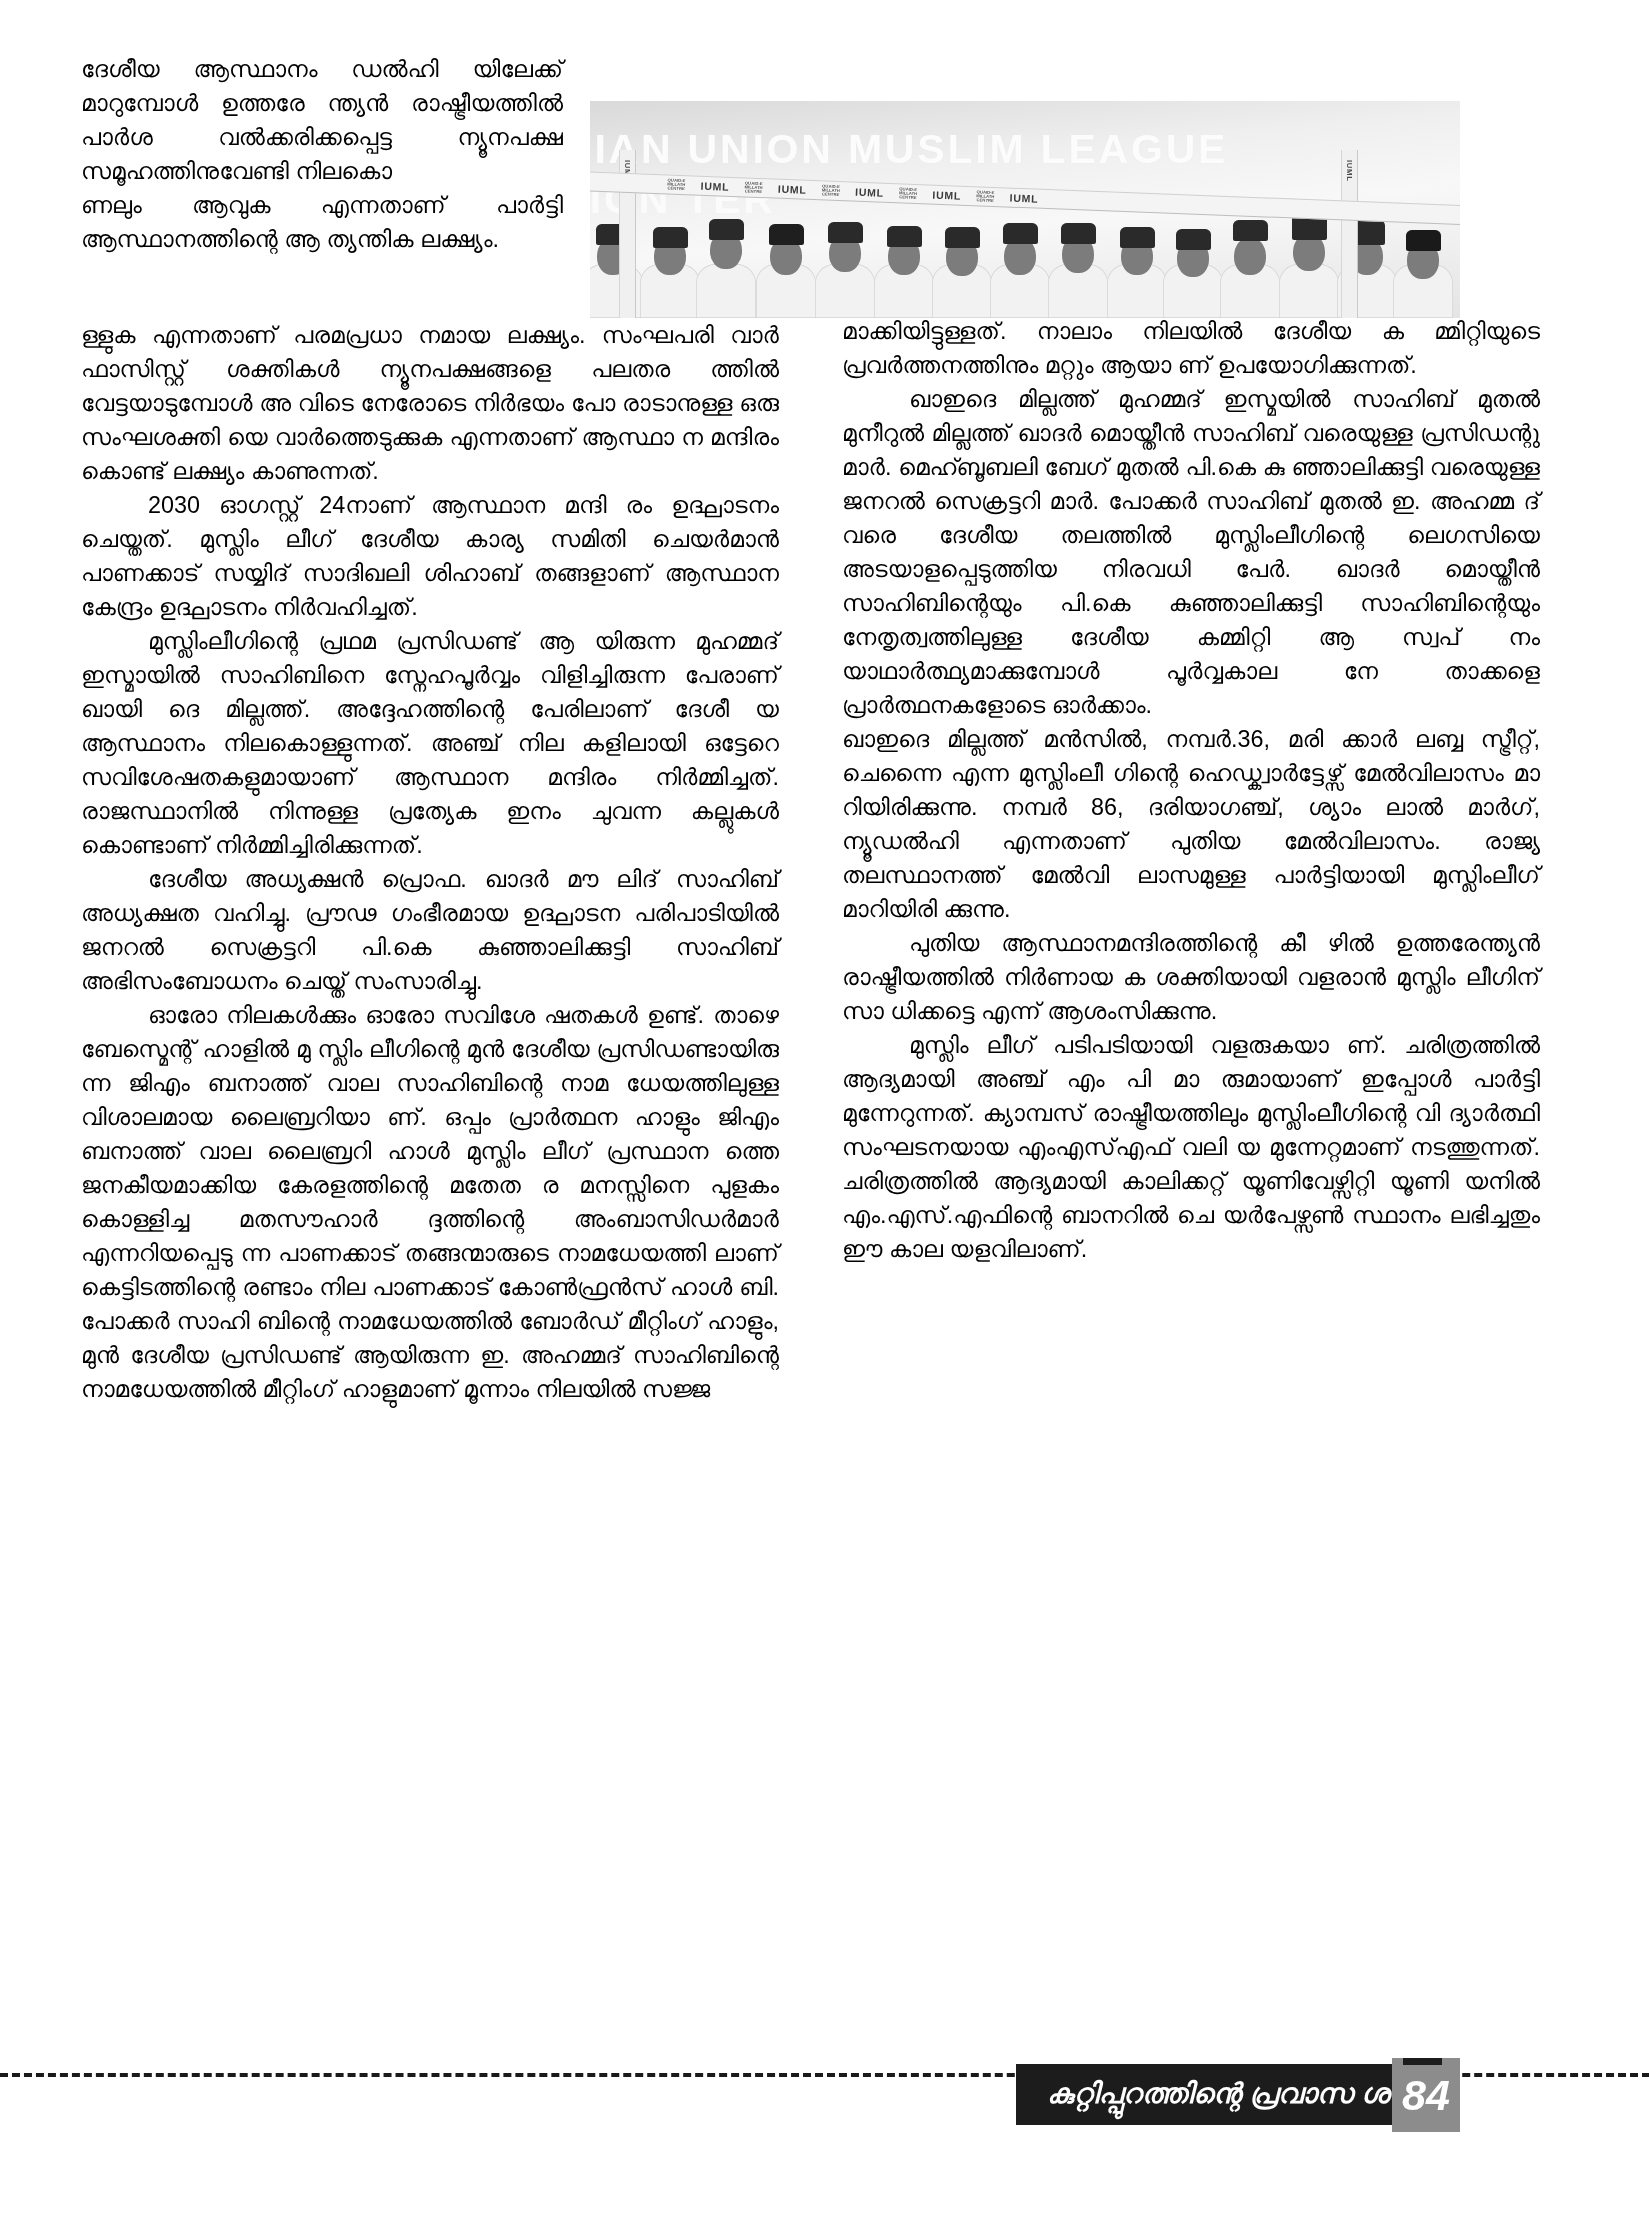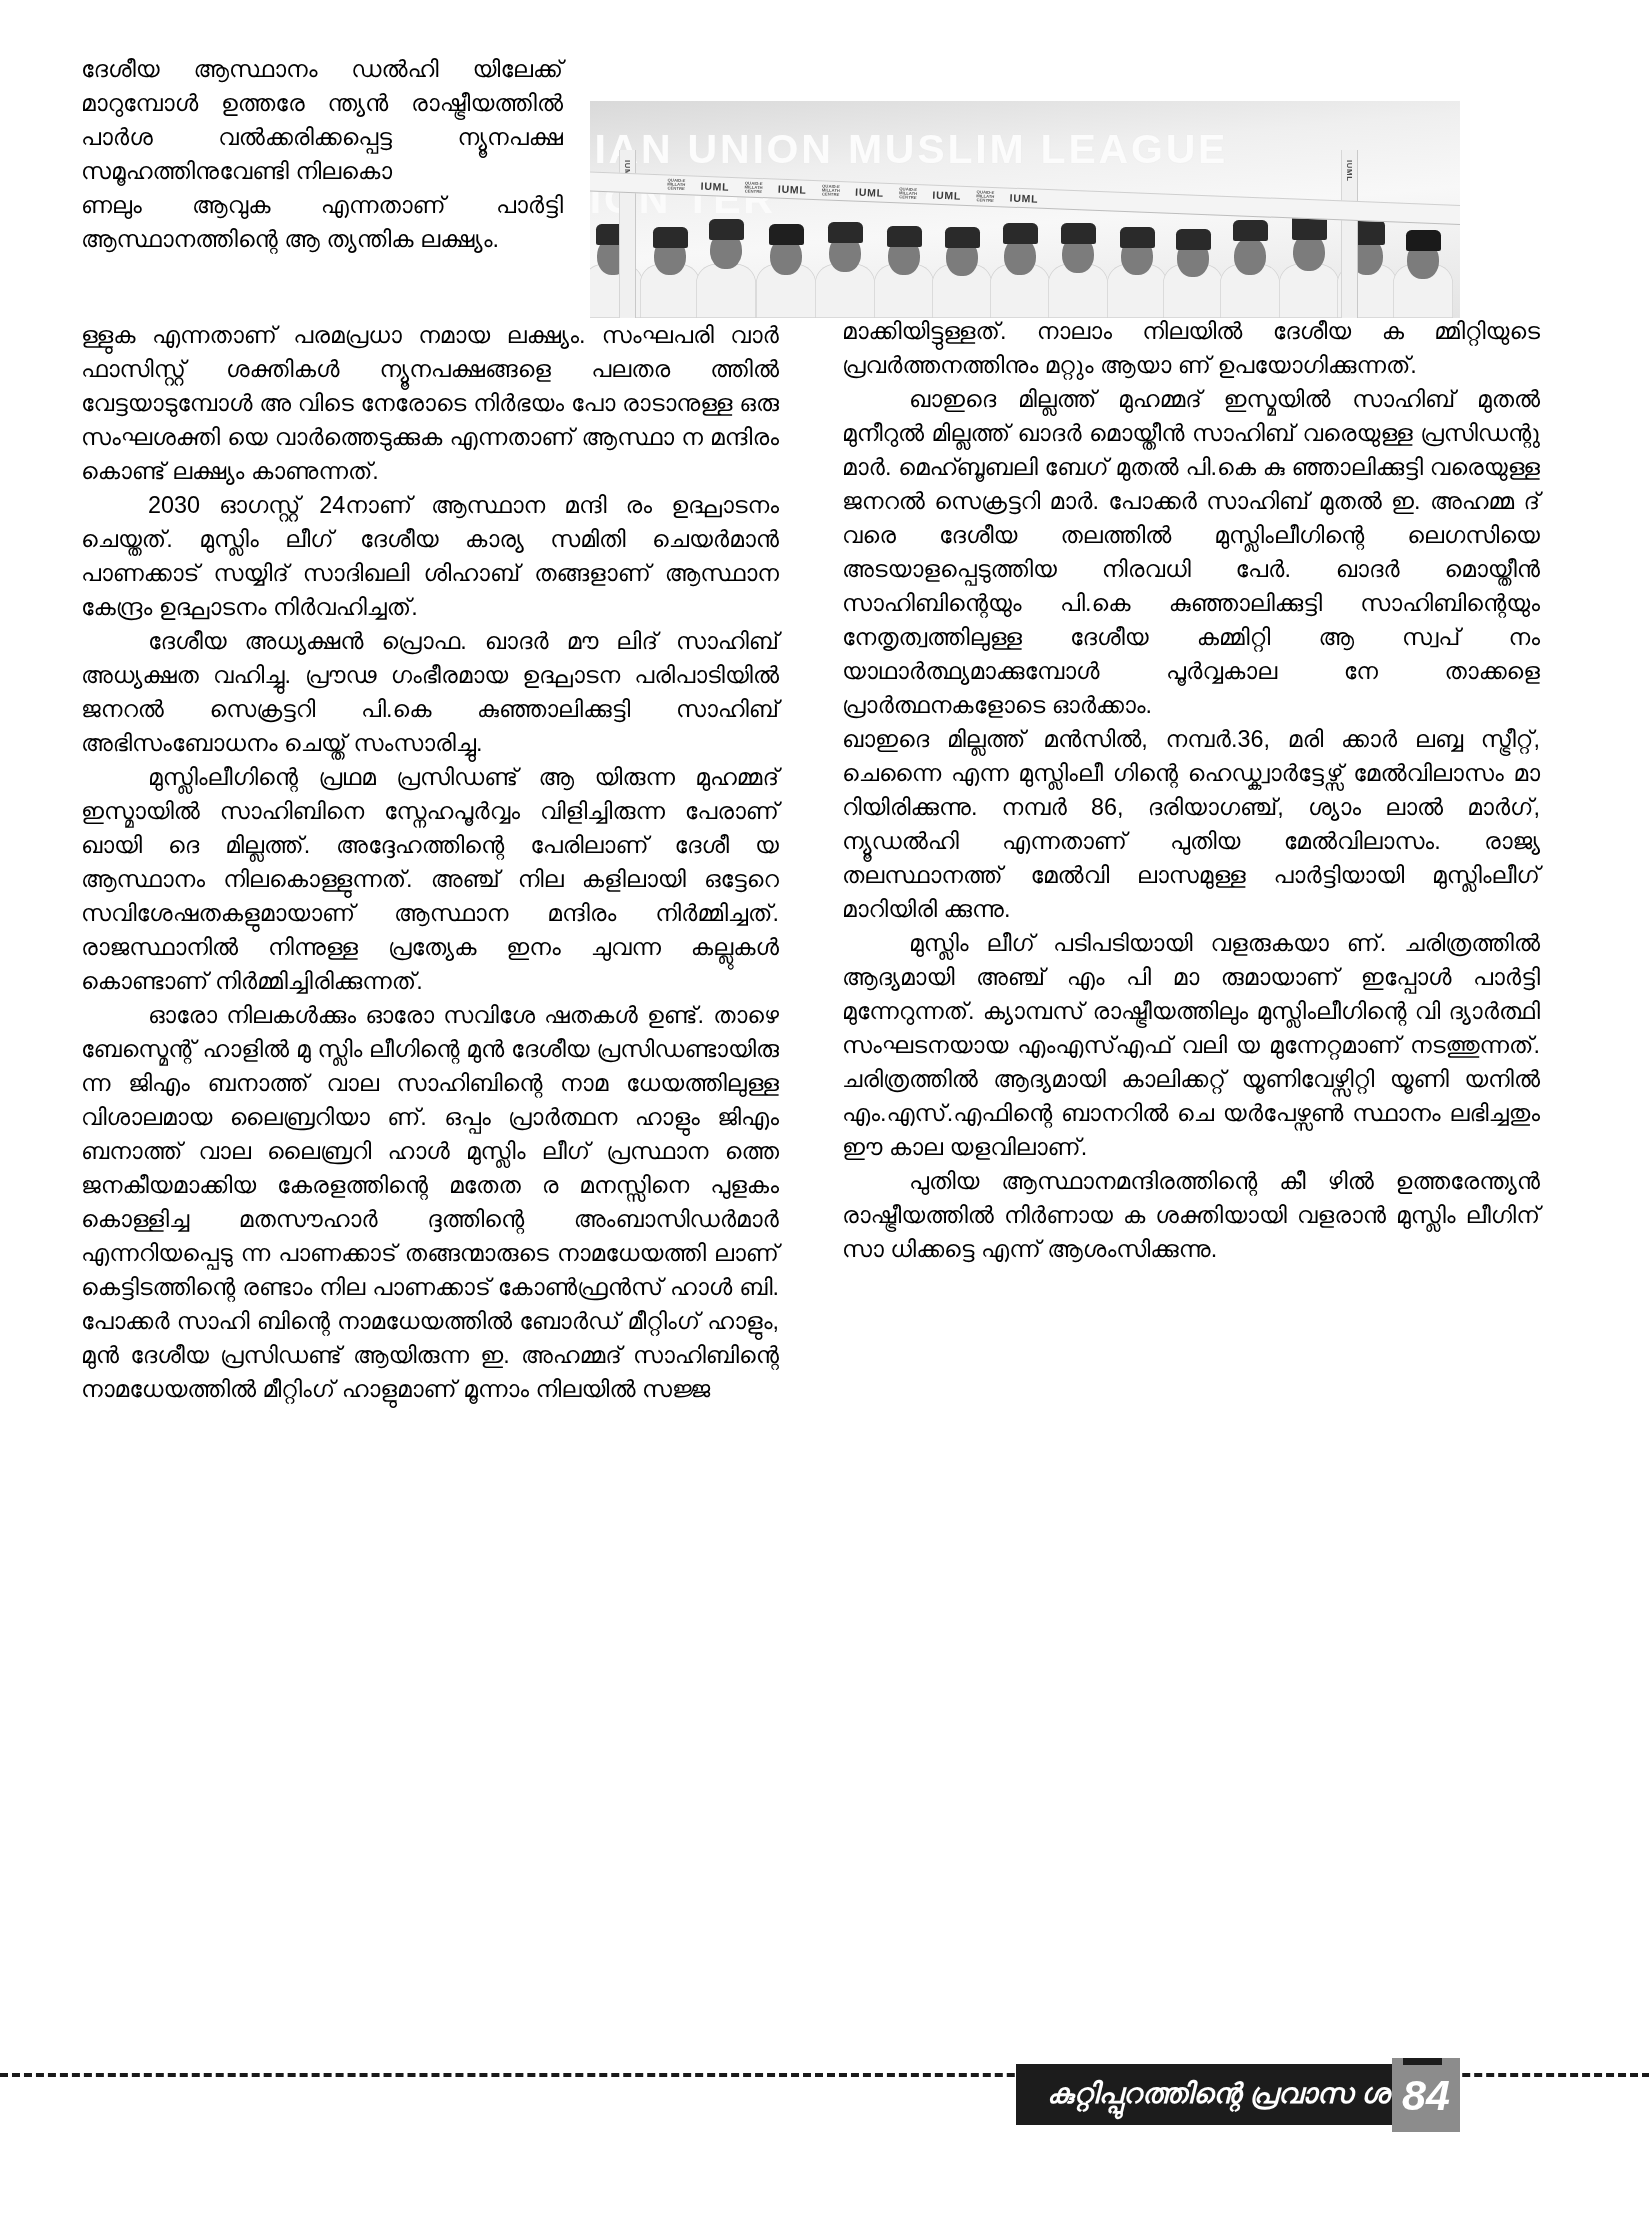--- a/index.html
+++ b/index.html
@@ -344,31 +344,31 @@
   </div>
 
   <div class="col" id="col-left-top">
     <p>ദേശീയ ആസ്ഥാനം ഡൽഹി യിലേക്ക് മാറുമ്പോൾ ഉത്തരേ ന്ത്യൻ രാഷ്ട്രീയത്തിൽ പാർശ വൽക്കരിക്കപ്പെട്ട ന്യൂനപക്ഷ സമൂഹത്തിനുവേണ്ടി നിലകൊ</p>
     <p>ണലും ആവുക എന്നതാണ് പാർട്ടി ആസ്ഥാനത്തിന്റെ ആ ത്യന്തിക ലക്ഷ്യം.</p>
   </div>
 
   <div class="col" id="col-left-wide">
     <p>ള്ളുക എന്നതാണ് പരമപ്രധാ നമായ ലക്ഷ്യം. സംഘപരി വാർ ഫാസിസ്റ്റ് ശക്തികൾ ന്യൂനപക്ഷങ്ങളെ പലതര ത്തിൽ വേട്ടയാടുമ്പോൾ അ വിടെ നേരോടെ നിർഭയം പോ രാടാനുള്ള ഒരു സംഘശക്തി യെ വാർത്തെടുക്കുക എന്നതാണ് ആസ്ഥാ ന മന്ദിരം കൊണ്ട് ലക്ഷ്യം കാണുന്നത്.</p>
     <p class="indent">2030 ഓഗസ്റ്റ് 24നാണ് ആസ്ഥാന മന്ദി രം ഉദ്ഘാടനം ചെയ്തത്. മുസ്ലിം ലീഗ് ദേശീയ കാര്യ സമിതി ചെയർമാൻ പാണക്കാട് സയ്യിദ് സാദിഖലി ശിഹാബ് തങ്ങളാണ് ആസ്ഥാന കേന്ദ്രം ഉദ്ഘാടനം നിർവഹിച്ചത്.</p>
+    <p class="indent">മുസ്ലിംലീഗിന്റെ പ്രഥമ പ്രസിഡണ്ട് ആ യിരുന്ന മുഹമ്മദ് ഇസ്മായിൽ സാഹിബിനെ സ്നേഹപൂർവ്വം വിളിച്ചിരുന്ന പേരാണ് ഖായി ദെ മില്ലത്ത്. അദ്ദേഹത്തിന്റെ പേരിലാണ് ദേശീ യ ആസ്ഥാനം നിലകൊള്ളുന്നത്. അഞ്ച് നില കളിലായി ഒട്ടേറെ സവിശേഷതകളുമായാണ് ആസ്ഥാന മന്ദിരം നിർമ്മിച്ചത്. രാജസ്ഥാനിൽ നിന്നുള്ള പ്രത്യേക ഇനം ചുവന്ന കല്ലുകൾ കൊണ്ടാണ് നിർമ്മിച്ചിരിക്കുന്നത്.</p>
     <p class="indent">ദേശീയ അധ്യക്ഷൻ പ്രൊഫ. ഖാദർ മൗ ലിദ് സാഹിബ് അധ്യക്ഷത വഹിച്ചു. പ്രൗഢ ഗംഭീരമായ ഉദ്ഘാടന പരിപാടിയിൽ ജനറൽ സെക്രട്ടറി പി.കെ കുഞ്ഞാലിക്കുട്ടി സാഹിബ് അഭിസംബോധനം ചെയ്ത് സംസാരിച്ചു.</p>
-    <p class="indent">മുസ്ലിംലീഗിന്റെ പ്രഥമ പ്രസിഡണ്ട് ആ യിരുന്ന മുഹമ്മദ് ഇസ്മായിൽ സാഹിബിനെ സ്നേഹപൂർവ്വം വിളിച്ചിരുന്ന പേരാണ് ഖായി ദെ മില്ലത്ത്. അദ്ദേഹത്തിന്റെ പേരിലാണ് ദേശീ യ ആസ്ഥാനം നിലകൊള്ളുന്നത്. അഞ്ച് നില കളിലായി ഒട്ടേറെ സവിശേഷതകളുമായാണ് ആസ്ഥാന മന്ദിരം നിർമ്മിച്ചത്. രാജസ്ഥാനിൽ നിന്നുള്ള പ്രത്യേക ഇനം ചുവന്ന കല്ലുകൾ കൊണ്ടാണ് നിർമ്മിച്ചിരിക്കുന്നത്.</p>
     <p class="indent">ഓരോ നിലകൾക്കും ഓരോ സവിശേ ഷതകൾ ഉണ്ട്. താഴെ ബേസ്മെന്റ് ഹാളിൽ മു സ്ലിം ലീഗിന്റെ മുൻ ദേശീയ പ്രസിഡണ്ടായിരു ന്ന ജിഎം ബനാത്ത് വാല സാഹിബിന്റെ നാമ ധേയത്തിലുള്ള വിശാലമായ ലൈബ്രറിയാ ണ്. ഒപ്പം പ്രാർത്ഥന ഹാളും ജിഎം ബനാത്ത് വാല ലൈബ്രറി ഹാൾ മുസ്ലിം ലീഗ് പ്രസ്ഥാന ത്തെ ജനകീയമാക്കിയ കേരളത്തിന്റെ മതേത ര മനസ്സിനെ പുളകം കൊള്ളിച്ച മതസൗഹാർ ദ്ദത്തിന്റെ അംബാസിഡർമാർ എന്നറിയപ്പെടു ന്ന പാണക്കാട് തങ്ങന്മാരുടെ നാമധേയത്തി ലാണ് കെട്ടിടത്തിന്റെ രണ്ടാം നില പാണക്കാട് കോൺഫ്രൻസ് ഹാൾ ബി. പോക്കർ സാഹി ബിന്റെ നാമധേയത്തിൽ ബോർഡ് മീറ്റിംഗ് ഹാളും, മുൻ ദേശീയ പ്രസിഡണ്ട് ആയിരുന്ന ഇ. അഹമ്മദ് സാഹിബിന്റെ നാമധേയത്തിൽ മീറ്റിംഗ് ഹാളുമാണ് മൂന്നാം നിലയിൽ സജ്ജ</p>
   </div>
 
   <div class="col" id="col-right">
     <p>മാക്കിയിട്ടുള്ളത്. നാലാം നിലയിൽ ദേശീയ ക മ്മിറ്റിയുടെ പ്രവർത്തനത്തിനും മറ്റും ആയാ ണ് ഉപയോഗിക്കുന്നത്.</p>
     <p class="indent">ഖാഇദെ മില്ലത്ത് മുഹമ്മദ് ഇസ്മയിൽ സാഹിബ് മുതൽ മുനീറുൽ മില്ലത്ത് ഖാദർ മൊയ്തീൻ സാഹിബ് വരെയുള്ള പ്രസിഡന്റു മാർ. മെഹ്ബൂബലി ബേഗ് മുതൽ പി.കെ കു ഞ്ഞാലിക്കുട്ടി വരെയുള്ള ജനറൽ സെക്രട്ടറി മാർ. പോക്കർ സാഹിബ് മുതൽ ഇ. അഹമ്മ ദ് വരെ ദേശീയ തലത്തിൽ മുസ്ലിംലീഗിന്റെ ലെഗസിയെ അടയാളപ്പെടുത്തിയ നിരവധി പേർ. ഖാദർ മൊയ്തീൻ സാഹിബിന്റെയും പി.കെ കുഞ്ഞാലിക്കുട്ടി സാഹിബിന്റെയും നേതൃത്വത്തിലുള്ള ദേശീയ കമ്മിറ്റി ആ സ്വപ് നം യാഥാർത്ഥ്യമാക്കുമ്പോൾ പൂർവ്വകാല നേ താക്കളെ പ്രാർത്ഥനകളോടെ ഓർക്കാം.</p>
     <p>ഖാഇദെ മില്ലത്ത് മൻസിൽ, നമ്പർ.36, മരി ക്കാർ ലബ്ബ സ്ട്രീറ്റ്, ചെന്നൈ എന്ന മുസ്ലിംലീ ഗിന്റെ ഹെഡ്ക്വാർട്ടേഴ്സ് മേൽവിലാസം മാ റിയിരിക്കുന്നു. നമ്പർ 86, ദരിയാഗഞ്ച്, ശ്യാം ലാൽ മാർഗ്, ന്യൂഡൽഹി എന്നതാണ് പുതിയ മേൽവിലാസം. രാജ്യ തലസ്ഥാനത്ത് മേൽവി ലാസമുള്ള പാർട്ടിയായി മുസ്ലിംലീഗ് മാറിയിരി ക്കുന്നു.</p>
+    <p class="indent">പുതിയ ആസ്ഥാനമന്ദിരത്തിന്റെ കീ ഴിൽ ഉത്തരേന്ത്യൻ രാഷ്ട്രീയത്തിൽ നിർണായ ക ശക്തിയായി വളരാൻ മുസ്ലിം ലീഗിന് സാ ധിക്കട്ടെ എന്ന് ആശംസിക്കുന്നു.</p>
     <p class="indent">മുസ്ലിം ലീഗ് പടിപടിയായി വളരുകയാ ണ്. ചരിത്രത്തിൽ ആദ്യമായി അഞ്ച് എം പി മാ രുമായാണ് ഇപ്പോൾ പാർട്ടി മുന്നേറുന്നത്. ക്യാമ്പസ് രാഷ്ട്രീയത്തിലും മുസ്ലിംലീഗിന്റെ വി ദ്യാർത്ഥി സംഘടനയായ എംഎസ്എഫ് വലി യ മുന്നേറ്റമാണ് നടത്തുന്നത്. ചരിത്രത്തിൽ ആദ്യമായി കാലിക്കറ്റ് യൂണിവേഴ്സിറ്റി യൂണി യനിൽ എം.എസ്.എഫിന്റെ ബാനറിൽ ചെ യർപേഴ്സൺ സ്ഥാനം ലഭിച്ചതും ഈ കാല യളവിലാണ്.</p>
-    <p class="indent">പുതിയ ആസ്ഥാനമന്ദിരത്തിന്റെ കീ ഴിൽ ഉത്തരേന്ത്യൻ രാഷ്ട്രീയത്തിൽ നിർണായ ക ശക്തിയായി വളരാൻ മുസ്ലിം ലീഗിന് സാ ധിക്കട്ടെ എന്ന് ആശംസിക്കുന്നു.</p>
   </div>
 
   <div class="dashed-rule"></div>
 
   <div class="footer-bar">
     <span class="footer-title">കുറ്റിപ്പുറത്തിന്റെ പ്രവാസ ശബ്ദം</span>
   </div>
 
   <div class="page-num-box">
     <div class="tick"></div>

